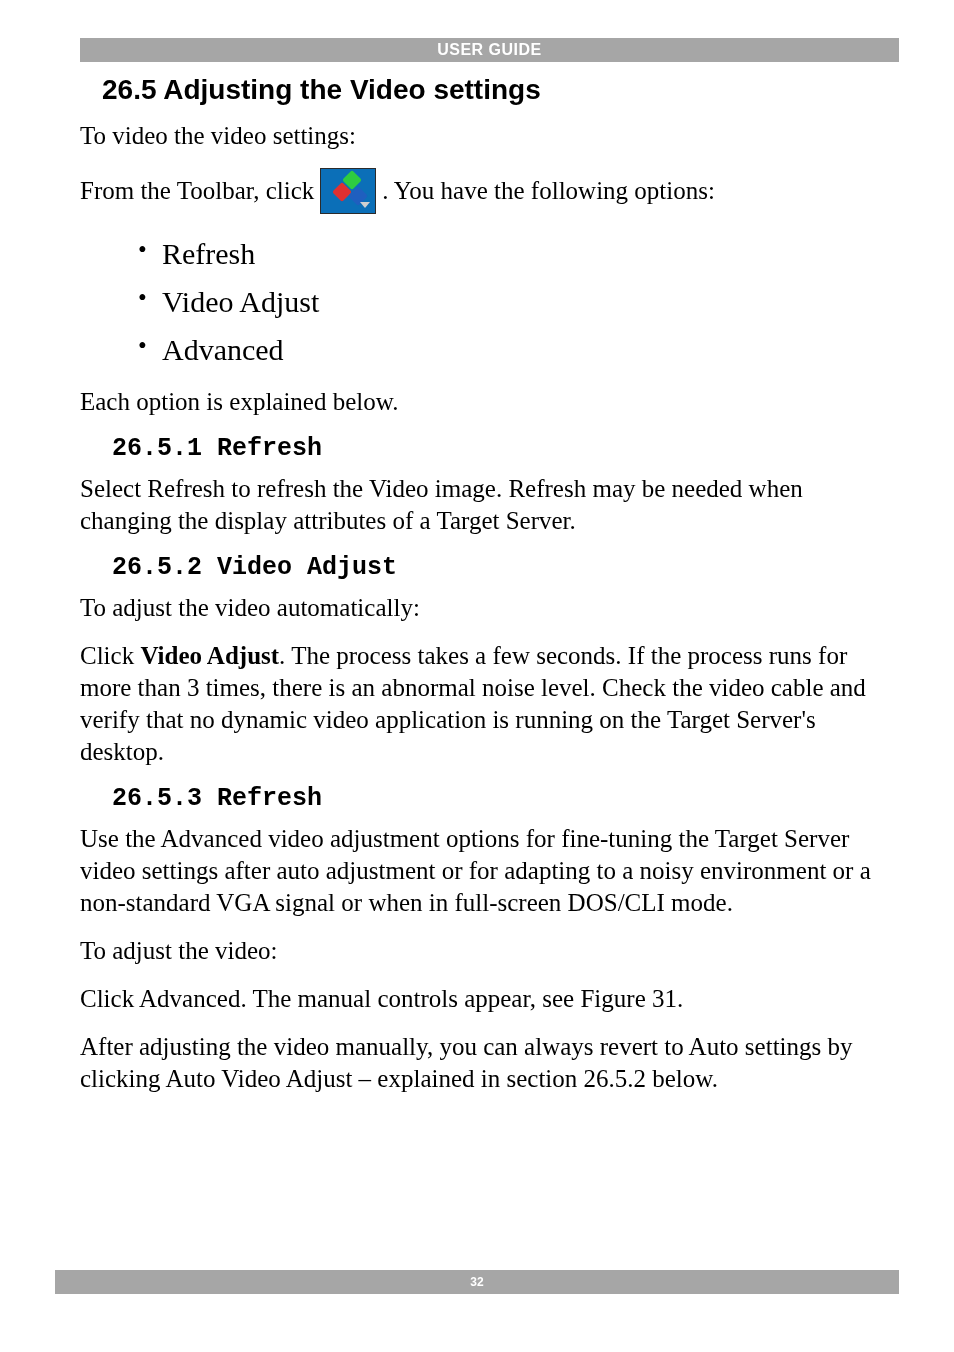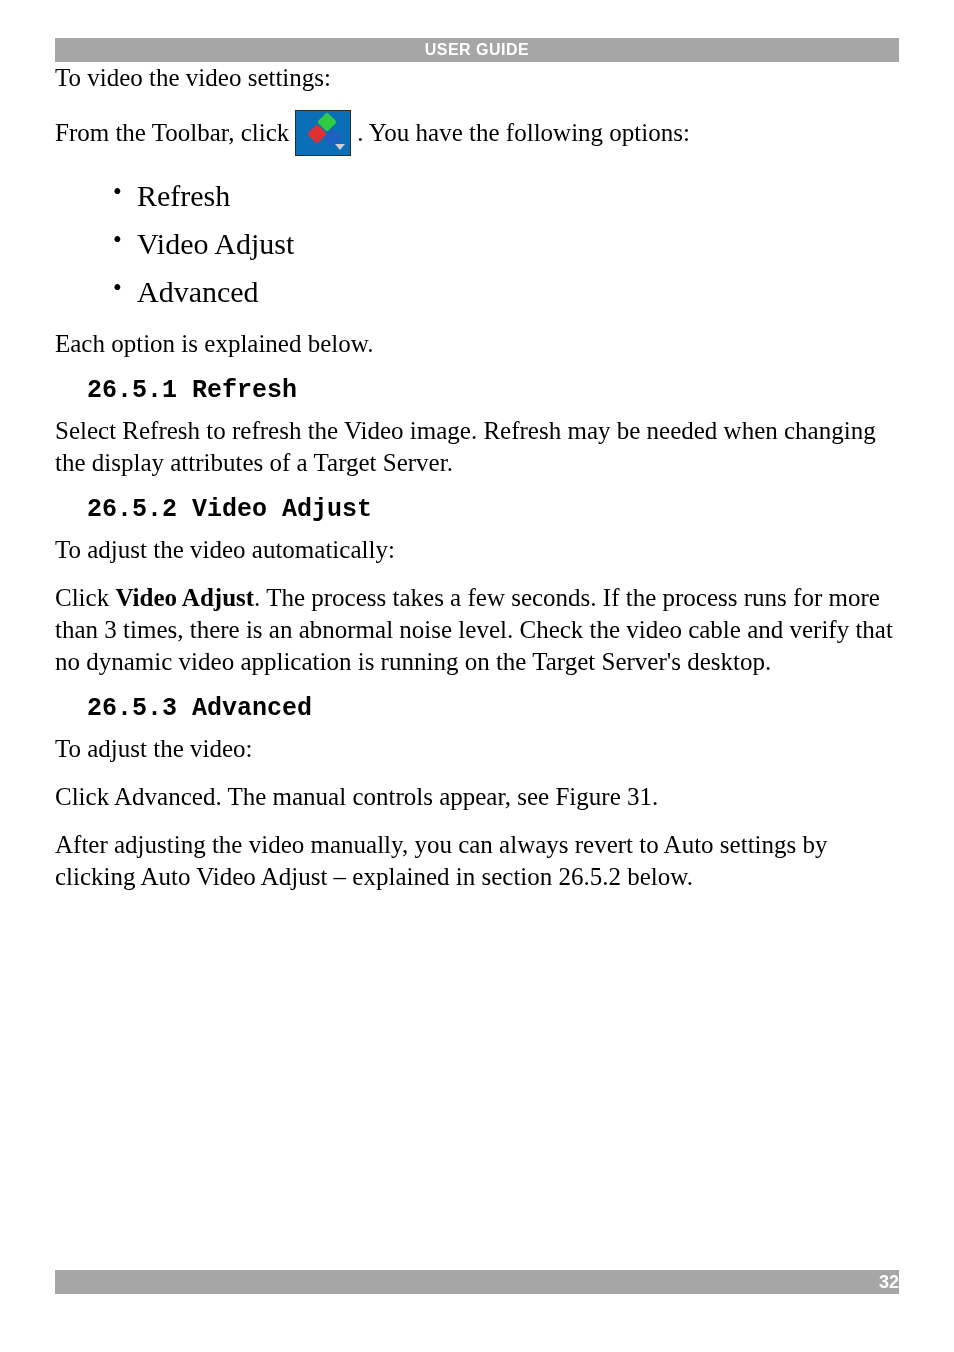--- a/index.html
+++ b/index.html
@@ -1,42 +1,43 @@
 <!DOCTYPE html>
 <html><head>
 <meta charset="utf-8">
 <style>
   * { box-sizing: border-box; margin: 0; padding: 0; }
   html, body { width: 954px; height: 1352px; background: #fff; font-family: "Times New Roman", Times, serif; color: #000; }
-  .page { width: 954px; height: 1352px; position: relative; padding: 38px 55px 0 55px; }
+  .page { width: 954px; height: 1352px; position: relative; padding: 38px 55px 0 80px; }
   .header-bar { background: #a6a6a6; height: 24px; line-height: 24px; text-align: center; color: #fff; font-family: Arial, Helvetica, sans-serif; font-weight: bold; font-size: 16px; letter-spacing: 0.5px; }
   .h2 { font-family: Arial, Helvetica, sans-serif; font-weight: bold; font-size: 28px; margin: 12px 0 14px 22px; }
   .h3 { font-family: Liberation Mono, monospace; font-weight: bold; font-size: 25px; margin: 14px 0 10px 32px; }
   .body { font-size: 25px; line-height: 1.28; margin: 0 0 16px 0; }
   .body .strong { font-weight: bold; }
   ul.bullets { list-style: none; margin: 0 0 12px 0; padding: 0; }
   ul.bullets li { font-size: 30px; line-height: 1.6; padding-left: 82px; position: relative; }
   ul.bullets li::before { content: "•"; position: absolute; left: 58px; top: 0; font-size: 25px; }
   .toolbar-line { font-size: 25px; line-height: 1.28; margin: 0 0 16px 0; display: flex; align-items: center; flex-wrap: wrap; gap: 4px; }
   .toolbar-icon { display: inline-block; width: 56px; height: 46px; background: #0b6fb8; position: relative; border: 1px solid #2b2b2b; vertical-align: bottom; margin: 0 2px; }
   .toolbar-icon .arrow { position: absolute; right: 5px; bottom: 5px; width: 0; height: 0; border-left: 5px solid transparent; border-right: 5px solid transparent; border-top: 6px solid #d0d0d0; }
   .toolbar-icon .d1 { position:absolute; width:14px; height:14px; background:#2ecc40; transform: rotate(45deg); left:24px; top:4px; border-radius:2px; }
   .toolbar-icon .d2 { position:absolute; width:14px; height:14px; background:#e03030; transform: rotate(45deg); left:14px; top:16px; border-radius:2px; }
   .toolbar-icon .d3 { position:absolute; width:14px; height:14px; background:#1f5fbf; transform: rotate(45deg); left:30px; top:20px; border-radius:2px; }
-  .footer-bar { position: absolute; left: 55px; right: 55px; bottom: 58px; background: #a6a6a6; height: 24px; line-height: 24px; text-align: right; color: #fff; font-family: Arial, Helvetica, sans-serif; font-weight: bold; font-size: 18px; }
+  .footer-bar { position: absolute; left: 55px; right: 55px; bottom: 58px; background: #a6a6a6; height: 24px; line-height: 24px; text-align: center; color: #fff; font-family: Arial, Helvetica, sans-serif; font-weight: bold; font-size: 12px; }
 </style>
 </head>
 <body>
 
 <div class="page">
 
   <div class="header-bar">
     <span>USER GUIDE</span>
   </div>
 
+  <div class="h2">26.5 Adjusting the Video settings</div>
 
   <p class="body">To video the video settings:</p>
 
   <div class="toolbar-line">
     <span>From the Toolbar, click </span>
     <span class="toolbar-icon">
       <span class="d1"></span>
         <span class="d2"></span>
         <span class="d3"></span>
       <span class="arrow"></span>
@@ -54,21 +55,22 @@
 
   <div class="h3">26.5.1 Refresh</div>
   <p class="body">Select Refresh to refresh the Video image. Refresh may be needed when changing the display attributes of a Target Server.</p>
 
   <div class="h3">26.5.2 Video Adjust</div>
   <p class="body">To adjust the video automatically:</p>
   <p class="body">
     <span>Click </span><span class="strong">Video Adjust</span><span>. The process takes a few seconds. If the process runs for more than 3 times, there is an abnormal noise level. Check the video cable and verify that no dynamic video application is running on the Target Server's desktop.</span>
   </p>
 
-  <div class="h3">26.5.3 Advanced</div>
+  <div class="h3">26.5.3 Refresh</div>
+  <p class="body">Use the Advanced video adjustment options for fine-tuning the Target Server video settings after auto adjustment or for adapting to a noisy environment or a non-standard VGA signal or when in full-screen DOS/CLI mode.</p>
   <p class="body">To adjust the video:</p>
   <p class="body">Click Advanced. The manual controls appear, see Figure 31.</p>
   <p class="body">After adjusting the video manually, you can always revert to Auto settings by clicking Auto Video Adjust – explained in section 26.5.2 below.</p>
 
   <div class="footer-bar">
     <span>32</span>
   </div>
 
 </div>
 

